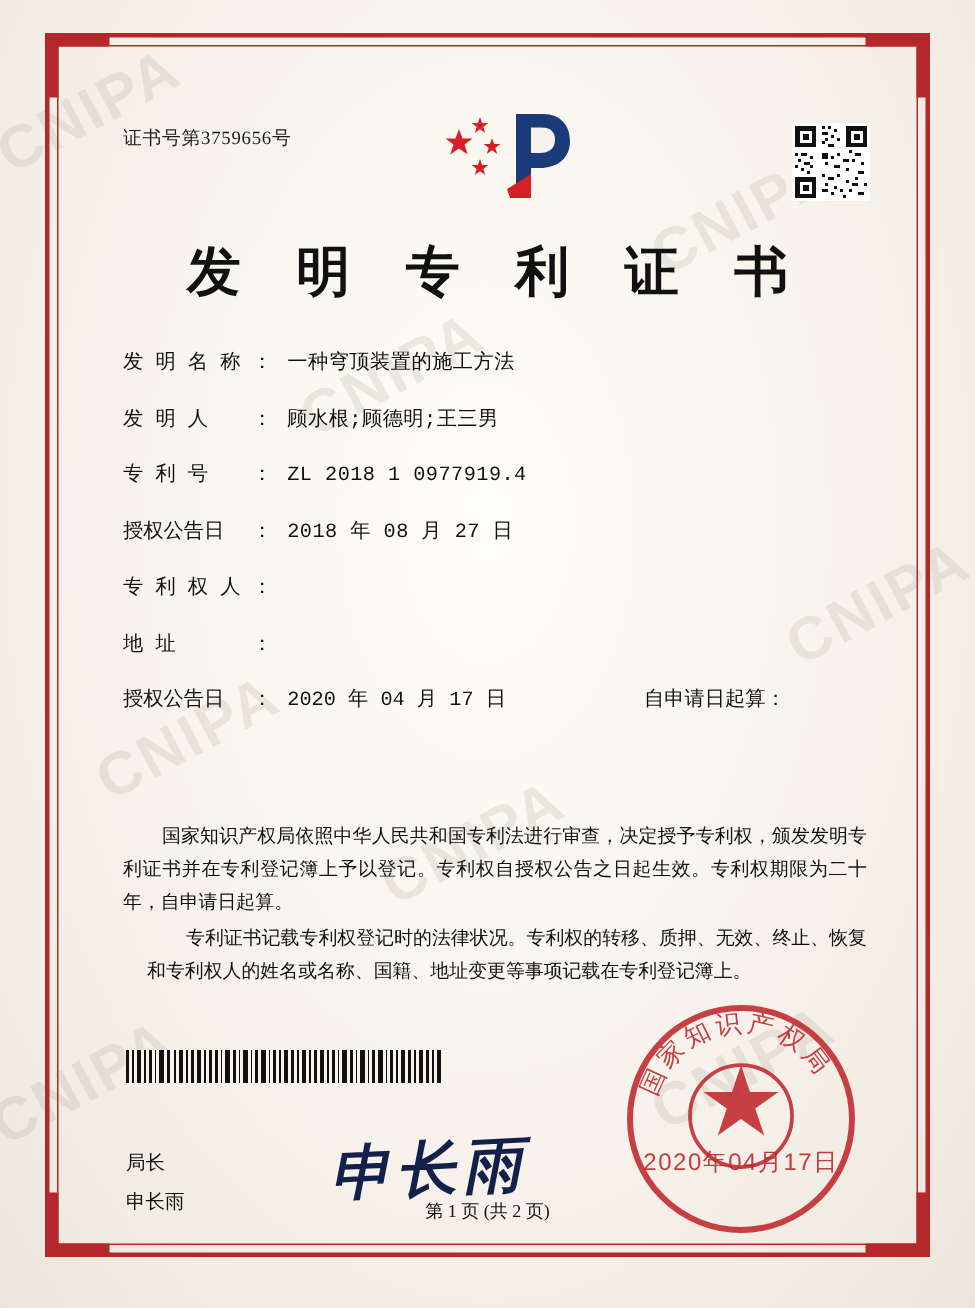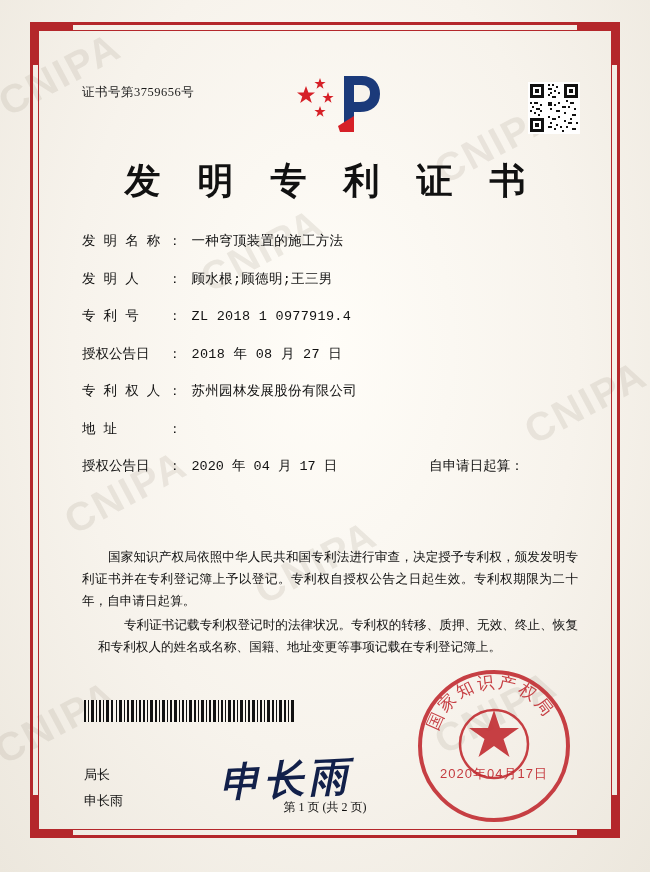--- a/index.html
+++ b/index.html
@@ -138,21 +138,21 @@
   
   .seal{
     position:absolute;right:16px;top:614px;
     width:160px;height:160px;
   }
   .seal-date{
     position:absolute;
     left:0;right:0;top:99px;
     text-align:center;
     color:#c0272d;
-    font-size:13px;
+    font-size:16px;
     letter-spacing:1px;
     font-family:"Liberation Sans", sans-serif;
     opacity:.9;
   }
 
   .footer{
     position:absolute;left:0;right:0;bottom:-4px;
     text-align:center;font-size:12px;color:#111;
   }
 </style>
@@ -281,21 +281,20 @@
 
       <div class="row">
         <span class="lbl">授权公告日</span>
         <span class="colon">：</span>
         <span class="val">2018 年 08 月 27 日</span>
       </div>
 
       <div class="row">
         <span class="lbl">专 利 权 人</span>
         <span class="colon">：</span>
-        <span class="val">苏州园林发展股份有限公司</span>
       </div>
 
       <div class="row">
         <span class="lbl">地       址</span>
         <span class="colon">：</span>
       </div>
 
       <div class="row">
         <span class="lbl">授权公告日</span>
         <span class="colon">：</span>

